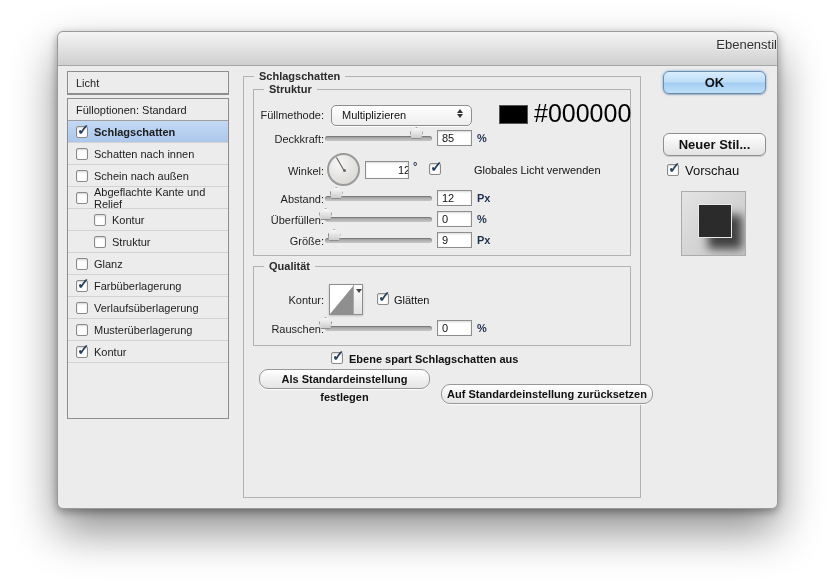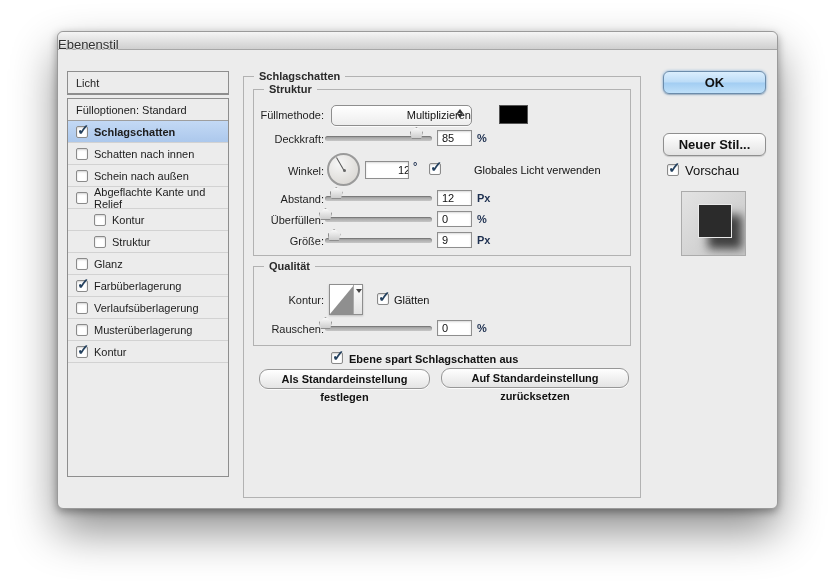--- a/index.html
+++ b/index.html
@@ -2,30 +2,30 @@
 <html><head>
 <meta charset="utf-8">
 <style>
   * { box-sizing: border-box; margin: 0; padding: 0; }
   html,body { width:837px; height:587px; background:#ffffff; font-family:"Liberation Sans", sans-serif; overflow:hidden; }
 
   .dialog { position:absolute; left:57px; top:31px; width:721px; height:478px;
     background:#ececec; border:1px solid #9a9a9a; border-radius:6px;
     box-shadow:0 3px 8px rgba(0,0,0,.35), 0 22px 45px rgba(0,0,0,.45); }
 
-  .titlebar { position:absolute; left:0; top:0; right:0; height:18px;
+  .titlebar { position:absolute; left:0; top:0; right:0; height:34px;
     background:linear-gradient(#f5f5f5,#cfcfcf); border-bottom:1px solid #a6a6a6;
-    border-radius:6px 6px 0 0; text-align:left; line-height:26px;
+    border-radius:6px 6px 0 0; text-align:right; line-height:26px;
     font-size:13px; color:#303030; text-shadow:0 1px 0 rgba(255,255,255,.7); }
 
   
   .stile-box { position:absolute; left:9px; top:39px; width:162px; height:24px;
     border:1px solid #8e8e8e; background:#ececec; font-size:11px; color:#222;
     line-height:22px; padding-left:8px; border-bottom-width:2px; }
-  .styles-list { position:absolute; left:9px; top:66px; width:162px; height:379px;
+  .styles-list { position:absolute; left:9px; top:66px; width:162px; height:321px;
     border:1px solid #8e8e8e; background:#ececec; overflow:hidden; }
   .srow { height:22px; display:flex; align-items:center; gap:6px; padding-left:8px;
     border-bottom:1px solid #d2d2d2; font-size:11px; color:#1c1c1c; cursor:default; }
   .srow.first { border-bottom:1px solid #9e9e9e; }
   .srow.ind { padding-left:26px; }
   .srow.sel { background:linear-gradient(#c3d9f5,#acc8ec); font-weight:bold; }
 
   
   .cb { position:relative; width:12px; height:12px; flex:0 0 12px;
     background:#ffffff; border:1px solid #8a8a8a; border-radius:2px;
@@ -161,28 +161,29 @@
     </div>
 
   <div class="gbox" style="left:185px; top:44px; width:398px; height:422px;">
     <span class="legend">Schlagschatten</span>
   </div>
 
   <div class="gbox" style="left:195px; top:57px; width:378px; height:167px;">
     <span class="legend">Struktur</span>
 
     <span class="flabel" style="top:19px;">Füllmethode:</span>
-    <div class="dropdown" style="left:77px; top:15px; width:141px;text-align:right;">
+    <div class="dropdown" style="left:77px; top:15px; width:141px;">
       <span>Multiplizieren</span>
       <span class="arrows">
           <i class="up"></i>
           <i class="dn"></i>
         </span>
     </div>
     <div class="swatch" style="left:245px; top:15px; width:29px; height:19px; background:#000000;"></div>
+    <div class="hexval" style="left:280px; top:9px;">#000000</div>
 
     <span class="flabel" style="top:43px;">Deckkraft:</span>
     <div class="track" style="left:71px; top:46px;">
       <div class="thumb" style="left: calc(85% - 6px);"></div>
     </div>
     <input class="vbox" style="left: 183px; top: 40px;" value="85">
     <span class="funit" style="left:223px; top:42px;">%</span>
 
     <span class="flabel" style="top:75px;">Winkel:</span>
     <div class="dial" style="left:73px; top:63px;">
@@ -236,21 +237,21 @@
       <div class="thumb" style="left: calc(0% - 6px);"></div>
     </div>
     <input class="vbox" style="left: 183px; top: 53px;" value="0">
     <span class="funit" style="left:223px; top:55px;">%</span>
   </div>
 
   <span class="cb on" style="position:absolute; left:273px; top:320px;"></span>
   <span style="position:absolute; left:291px; top:321px; font-size:11px; font-weight:bold; color:#111;">Ebene spart Schlagschatten aus</span>
 
   <div class="pushbtn" style="left:201px; top:337px; width:171px; font-weight:bold;">Als Standardeinstellung festlegen</div>
-  <div class="pushbtn" style="left:383px; top:336px; width:188px; font-weight:bold;">Auf Standardeinstellung zurücksetzen</div>
+  <div class="pushbtn" style="left:383px; top:352px; width:212px; font-weight:bold;">Auf Standardeinstellung zurücksetzen</div>
 
   <div class="sidebtn ok" style="top:39px;">OK</div>
   <div class="sidebtn" style="top:101px;">Neuer Stil...</div>
 
   <span class="cb on" style="position:absolute; left:609px; top:132px;"></span>
   <span class="preview-label" style="left:627px; top:131px;">Vorschau</span>
 
   <div class="preview-tile">
     <div class="preview-sq"></div>
   </div>

